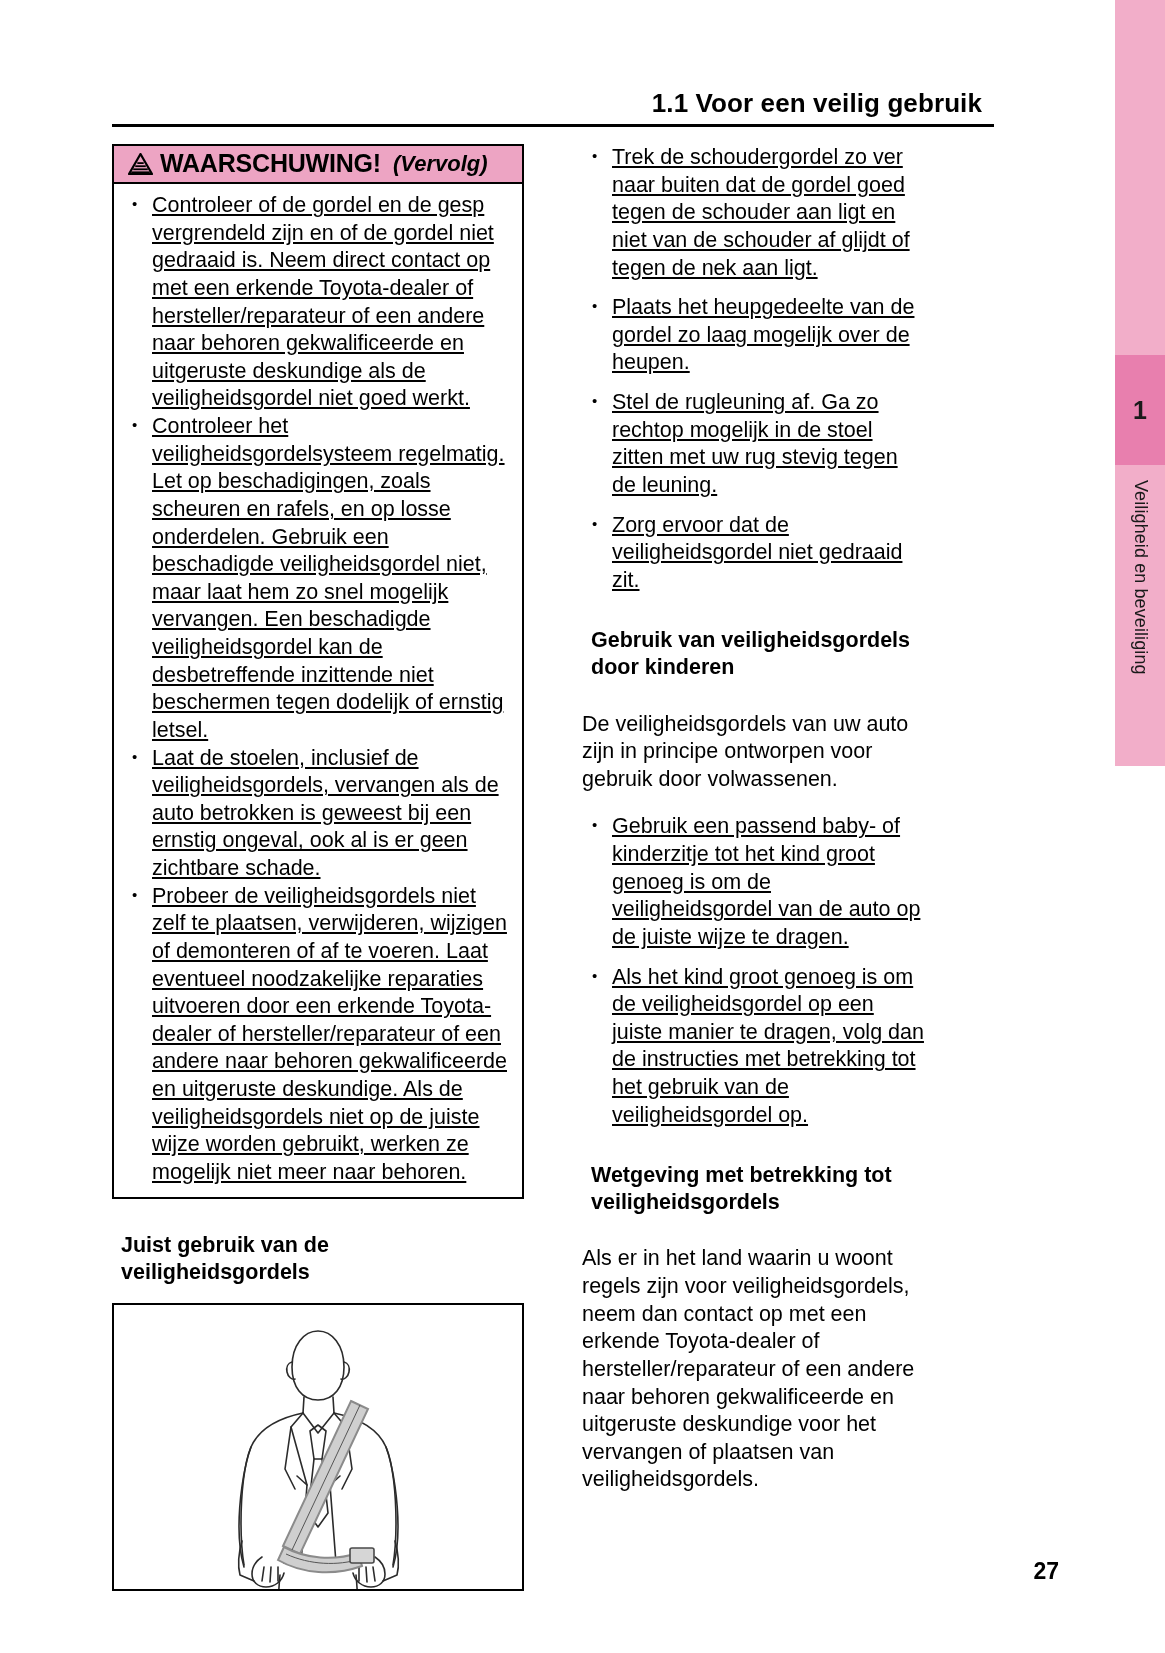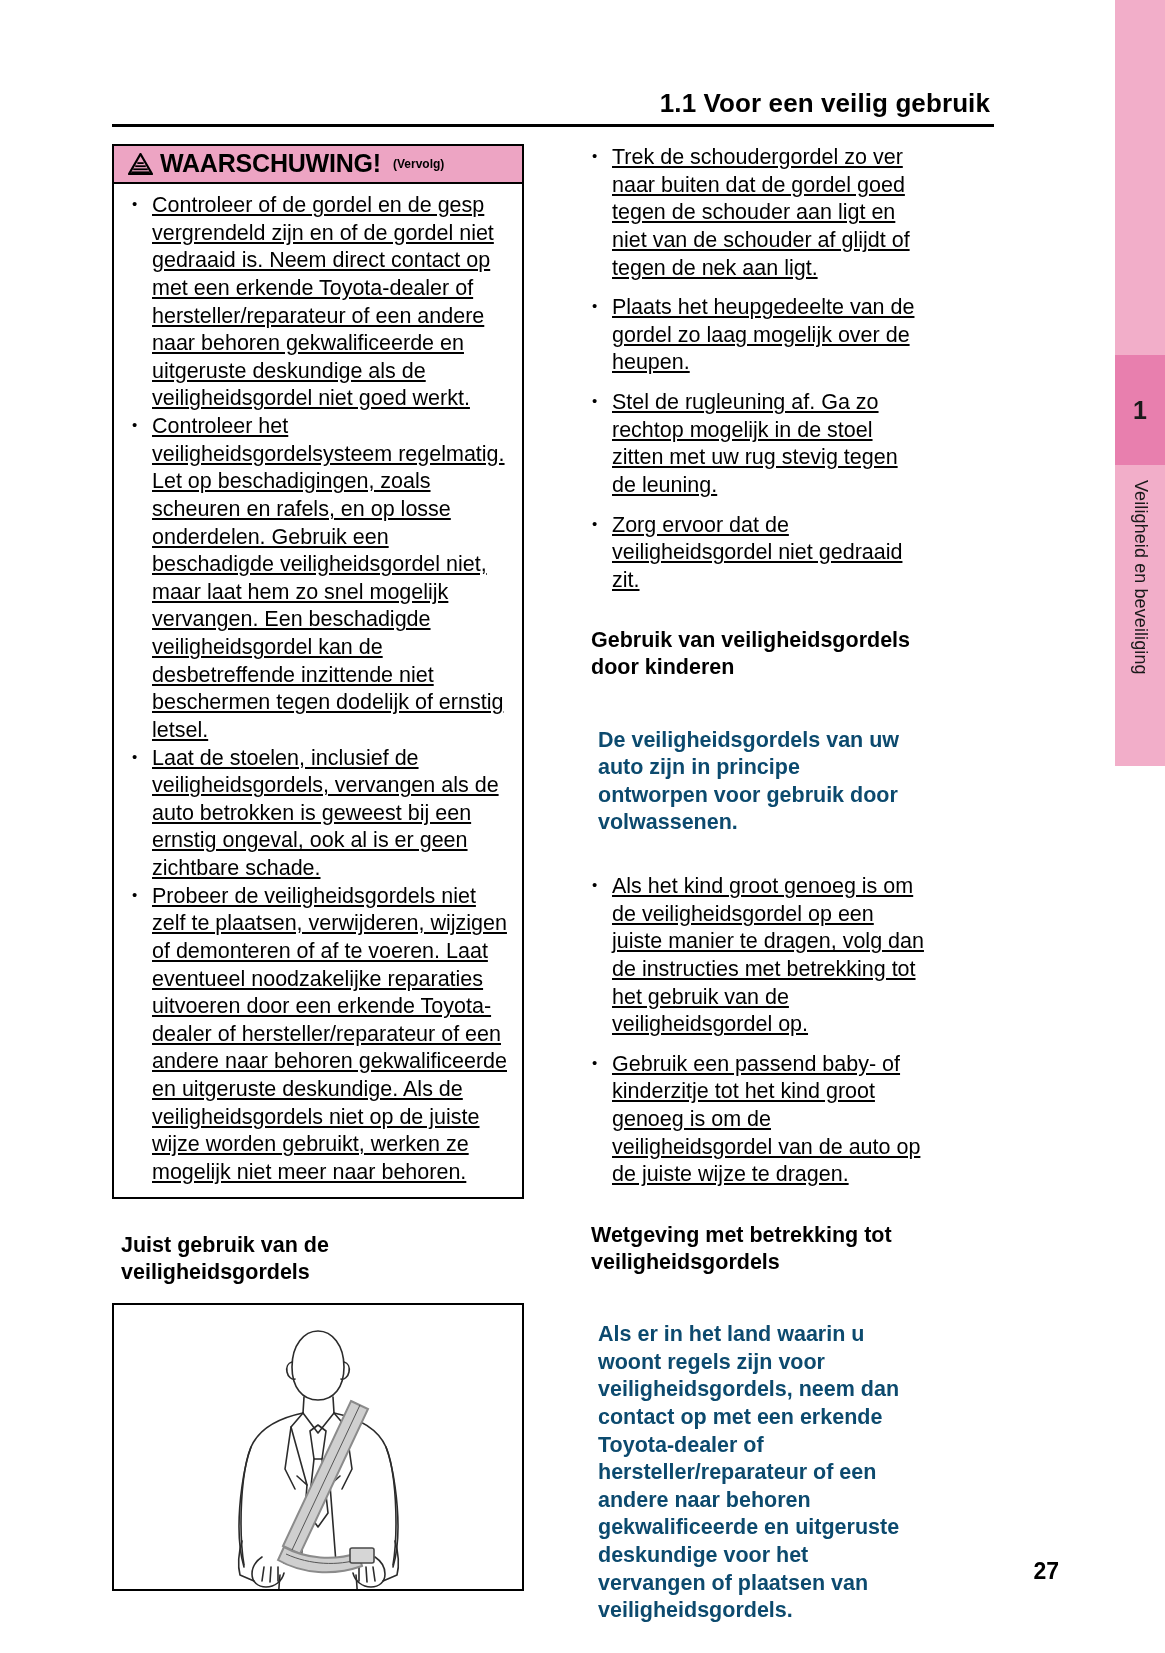--- a/index.html
+++ b/index.html
@@ -62,21 +62,21 @@
     font-weight: 400;
     color: #1a1a1a;
     letter-spacing: 0.1px;
     white-space: nowrap;
     padding-top: 2px;
   }
 
   
   .header {
     position: absolute;
-    left: 108px;
+    left: 100px;
     top: 88px;
     width: 882px;
     text-align: right;
   }
   .header-title {
     font-size: 26px;
     font-weight: 700;
     letter-spacing: 0.1px;
     color: #000;
     display: block;
@@ -122,22 +122,23 @@
     flex: 0 0 auto;
   }
   .warn-title {
     font-size: 25px;
     font-weight: 700;
     letter-spacing: -0.2px;
     color: #000;
     line-height: 1;
   }
   .warn-cont {
-    font-size: 12px;
-    font-weight: 700;
+    font-size: 22px;
+    font-weight: 700;
+    font-style: italic;
     color: #000;
     line-height: 1;
     margin-left: 5px;
   }
   .warn-body {
     padding: 8px 10px 10px 10px;
   }
 
   
   ul.bullets {
@@ -175,23 +176,22 @@
   .subhead {
     font-size: 21.5px;
     font-weight: 700;
     line-height: 1.26;
     color: #000;
     margin: 9px;
   }
   .para {
     font-size: 21.5px;
     line-height: 1.285;
-    color: #0c4a6e;
-    margin: 16px;
-    font-weight: bold;
+    color: #000000;
+    margin: 0;
   }
   .sp-20 { height: 20px; }
   .sp-24 { height: 24px; }
   .sp-12 { height: 12px; }
 
   
   .figure {
     margin-top: 17px;
     width: 412px;
     height: 288px;
@@ -334,22 +334,22 @@
       <li>Zorg ervoor dat de veiligheidsgordel niet gedraaid zit.</li>
     </ul>
 
     <div class="sp-12"></div>
     <div class="subhead">Gebruik van veiligheidsgordels door kinderen</div>
     <div class="sp-20"></div>
     <div class="para">De veiligheidsgordels van uw auto zijn in principe ontworpen voor gebruik door volwassenen.</div>
     <div class="sp-20"></div>
 
     <ul class="bullets">
+      <li>Gebruik een passend baby- of kinderzitje tot het kind groot genoeg is om de veiligheidsgordel van de auto op de juiste wijze te dragen.</li>
       <li>Als het kind groot genoeg is om de veiligheidsgordel op een juiste manier te dragen, volg dan de instructies met betrekking tot het gebruik van de veiligheidsgordel op.</li>
-      <li>Gebruik een passend baby- of kinderzitje tot het kind groot genoeg is om de veiligheidsgordel van de auto op de juiste wijze te dragen.</li>
     </ul>
 
     <div class="sp-12"></div>
     <div class="subhead">Wetgeving met betrekking tot veiligheidsgordels</div>
     <div class="sp-20"></div>
     <div class="para">Als er in het land waarin u woont regels zijn voor veiligheidsgordels, neem dan contact op met een erkende Toyota-dealer of hersteller/reparateur of een andere naar behoren gekwalificeerde en uitgeruste deskundige voor het vervangen of plaatsen van veiligheidsgordels.</div>
   </div>
 
   <div class="page-number">27</div>
 

